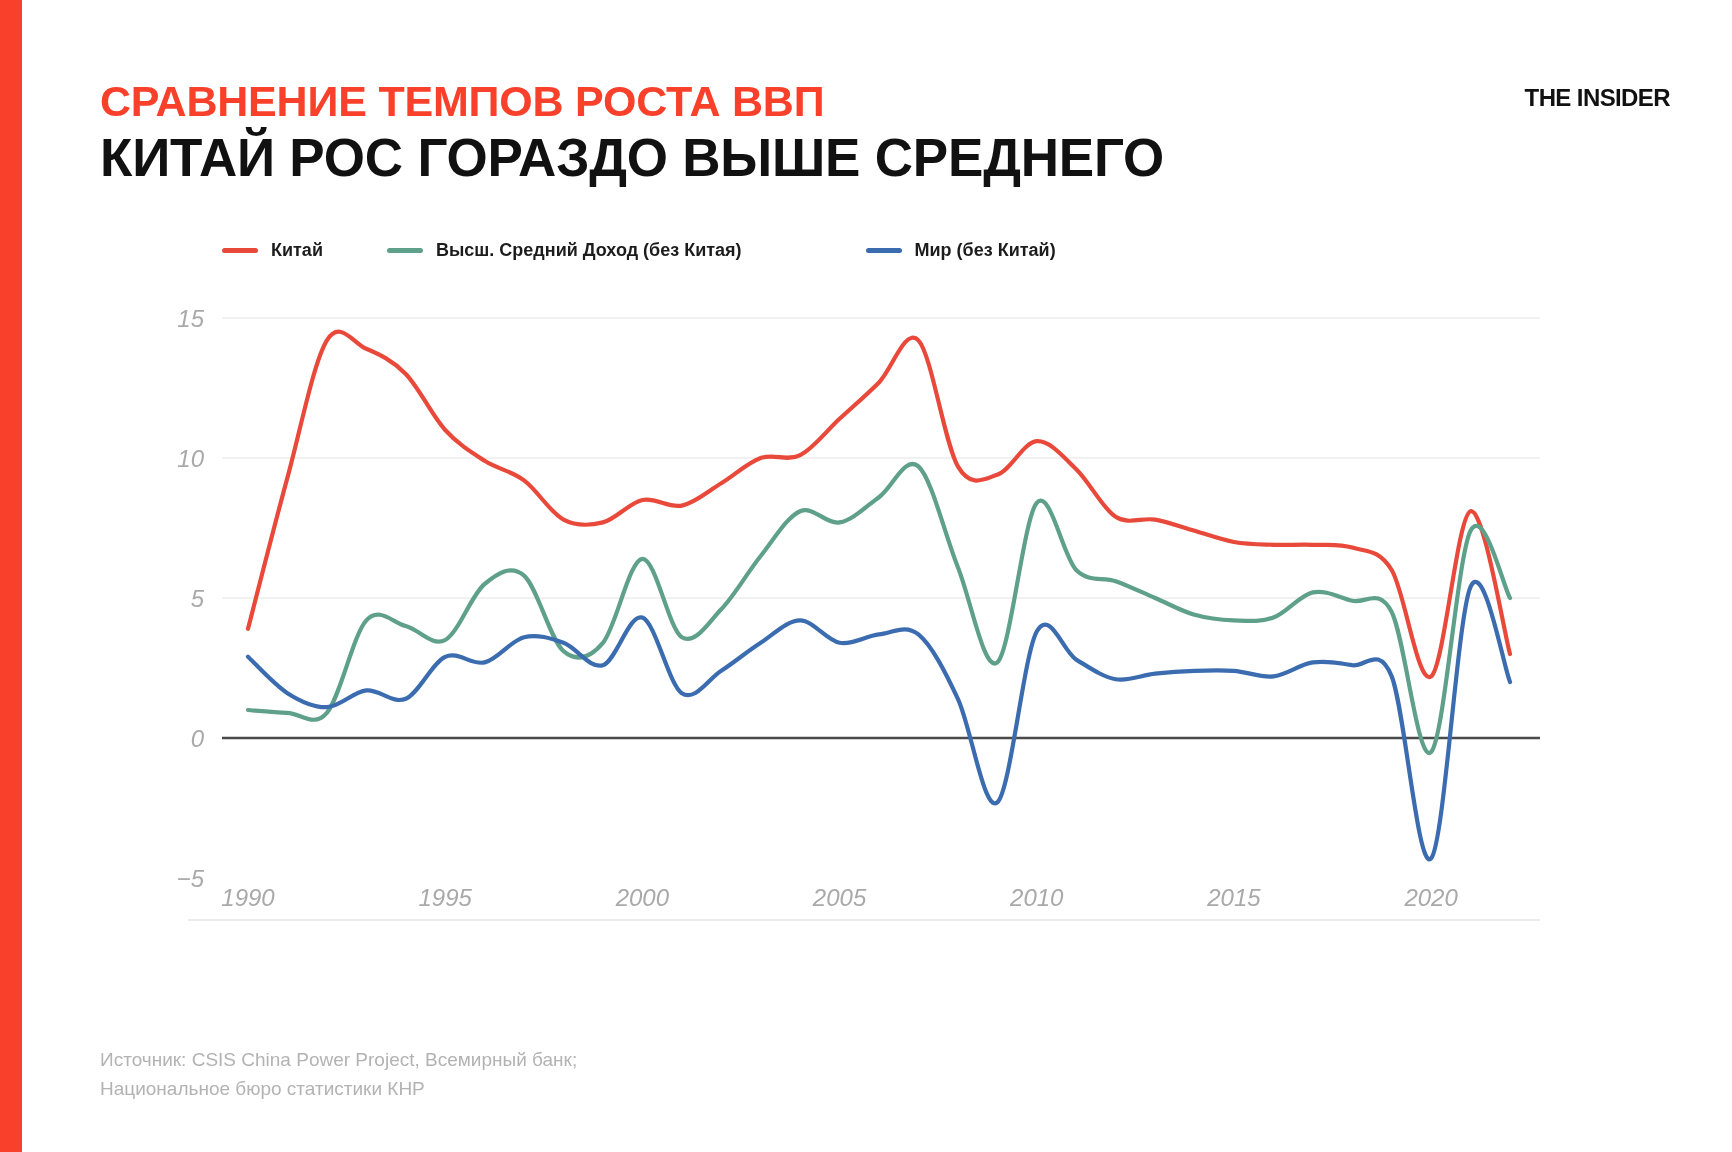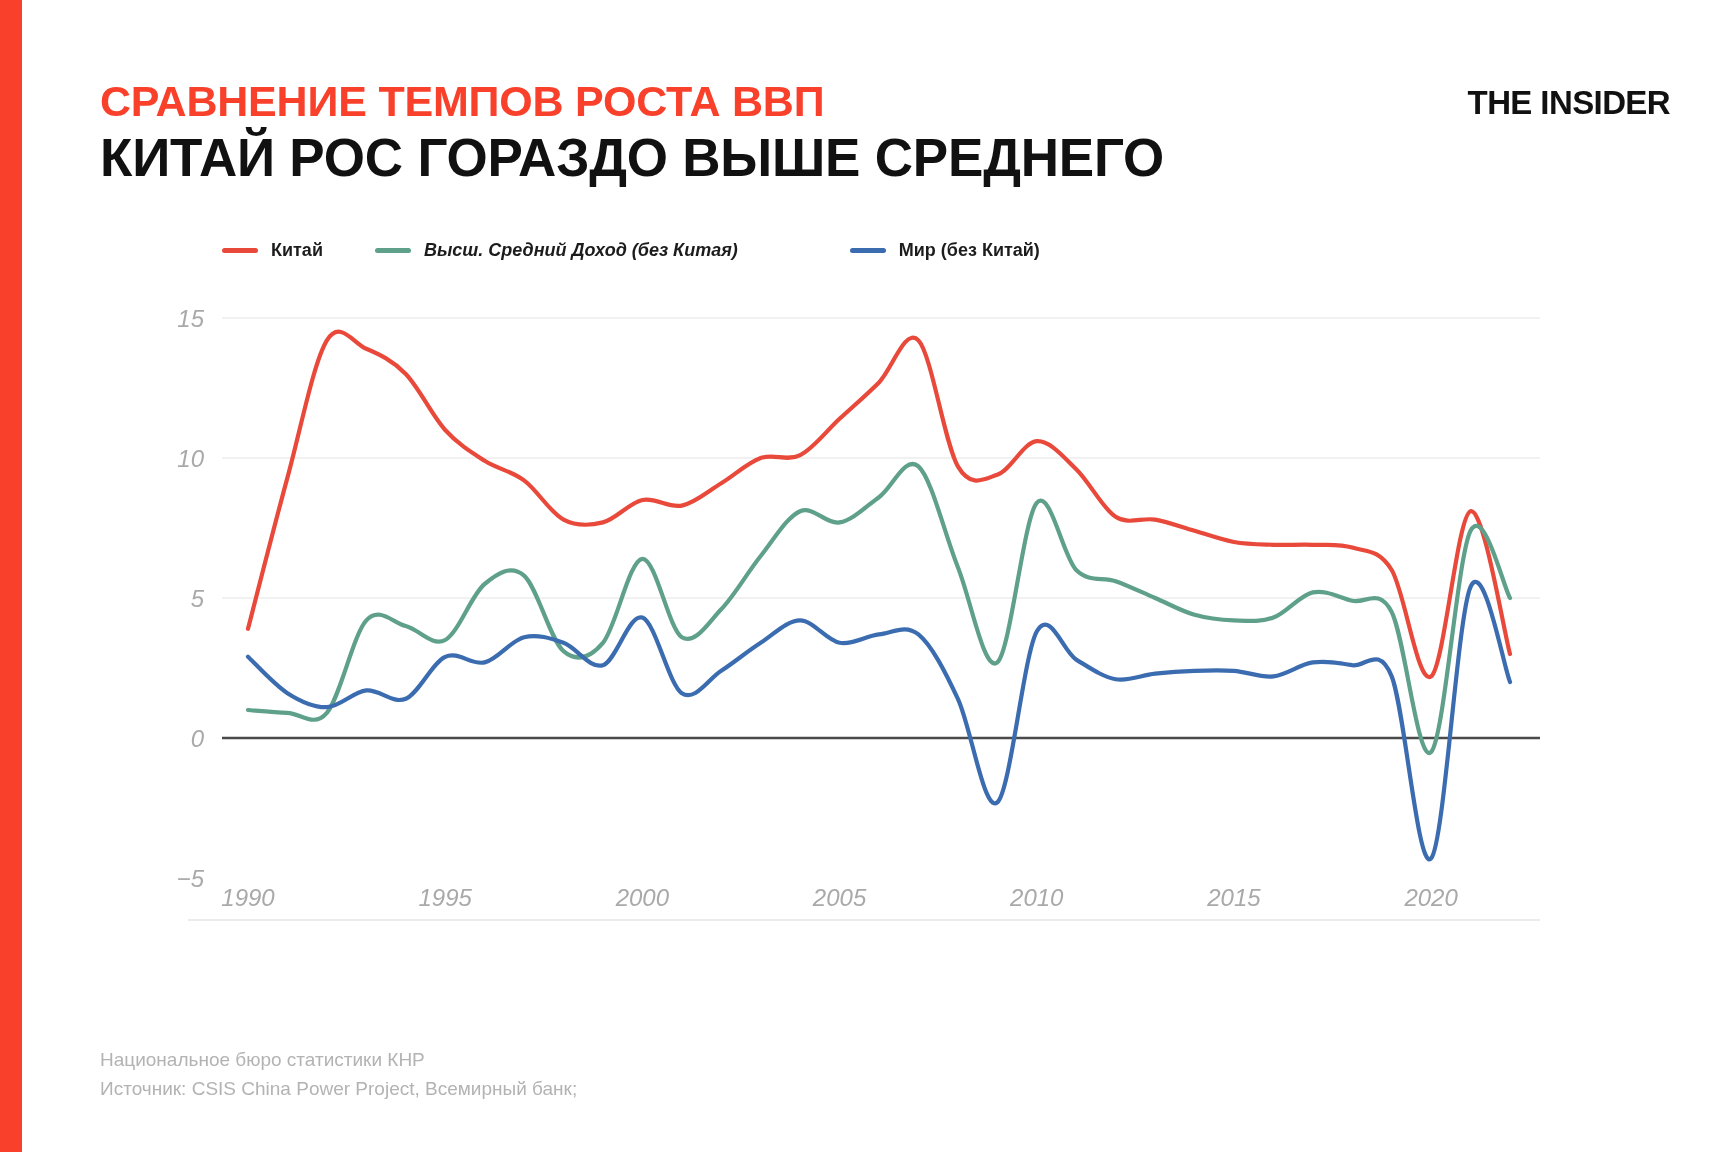--- a/index.html
+++ b/index.html
@@ -51,33 +51,33 @@
     color: #111111;
     letter-spacing: -0.2px;
     line-height: 1.12;
     margin: 4px 0 0 0;
     white-space: nowrap;
   }
   .brand {
     position: absolute;
     right: 68px;
     top: 84px;
-    font-size: 33px;
+    font-size: 24px;
     font-weight: bold;
     color: #111111;
     letter-spacing: -0.6px;
     white-space: nowrap;
   }
   .legend {
     position: absolute;
     left: 222px;
     top: 240px;
     display: flex;
     align-items: center;
-    gap: 0px;
+    gap: 12px;
   }
   .legend-item {
     display: flex;
     align-items: center;
   }
   .legend-swatch {
     width: 36px;
     height: 5px;
     border-radius: 3px;
     margin-right: 13px;
@@ -146,21 +146,21 @@
     <div class="title-sub">КИТАЙ РОС ГОРАЗДО ВЫШЕ СРЕДНЕГО</div>
   </div>
 
   <div class="brand">THE INSIDER</div>
 
   <div class="legend">
     <div class="legend-item" style="margin-right:52px;">
       <span class="legend-swatch" style="background:#E8493A;"></span>
       <span class="legend-label">Китай</span>
     </div>
-    <div class="legend-item" style="margin-right:112px;font-style:italic;">
+    <div class="legend-item" style="margin-right:112px;">
       <span class="legend-swatch" style="background:#5FA08B;"></span>
       <span class="legend-label">Высш. Средний Доход (без Китая)</span>
     </div>
     <div class="legend-item">
       <span class="legend-swatch" style="background:#3B6CB0;"></span>
       <span class="legend-label">Мир (без Китай)</span>
     </div>
   </div>
 
   <div class="chart-wrap">
@@ -190,17 +190,17 @@
         </g>
       <g id="series-layer">
           <path d="M 148.00 340.80 C 154.57 315.60, 174.29 237.67, 187.44 189.60 C 200.58 141.53, 213.73 73.87, 226.88 52.40 C 240.02 30.93, 253.17 55.20, 266.31 60.80 C 279.46 66.40, 292.60 72.47, 305.75 86.00 C 318.90 99.53, 332.04 127.53, 345.19 142.00 C 358.33 156.47, 371.48 164.40, 384.63 172.80 C 397.77 181.20, 410.92 182.60, 424.06 192.40 C 437.21 202.20, 450.35 224.60, 463.50 231.60 C 476.65 238.60, 489.79 237.67, 502.94 234.40 C 516.08 231.13, 529.23 214.80, 542.38 212.00 C 555.52 209.20, 568.67 220.40, 581.81 217.60 C 594.96 214.80, 608.10 203.13, 621.25 195.20 C 634.40 187.27, 647.54 174.67, 660.69 170.00 C 673.83 165.33, 686.98 173.73, 700.13 167.20 C 713.27 160.67, 726.42 142.93, 739.56 130.80 C 752.71 118.67, 765.85 107.47, 779.00 94.40 C 792.15 81.33, 805.29 38.40, 818.44 52.40 C 831.58 66.40, 844.73 156.00, 857.88 178.40 C 871.02 200.80, 884.17 191.00, 897.31 186.80 C 910.46 182.60, 923.60 154.13, 936.75 153.20 C 949.90 152.27, 963.04 168.60, 976.19 181.20 C 989.33 193.80, 1002.48 220.40, 1015.63 228.80 C 1028.77 237.20, 1041.92 229.27, 1055.06 231.60 C 1068.21 233.93, 1081.35 239.07, 1094.50 242.80 C 1107.65 246.53, 1120.79 251.67, 1133.94 254.00 C 1147.08 256.33, 1160.23 256.33, 1173.38 256.80 C 1186.52 257.27, 1199.67 256.33, 1212.81 256.80 C 1225.96 257.27, 1239.10 255.40, 1252.25 259.60 C 1265.40 263.80, 1278.54 260.53, 1291.69 282.00 C 1304.83 303.47, 1317.98 398.20, 1331.13 388.40 C 1344.27 378.60, 1357.42 226.93, 1370.56 223.20 C 1383.71 219.47, 1403.43 342.20, 1410.00 366.00" class="series-path" stroke="#E8493A"></path>
           <path d="M 148.00 422.00 C 154.57 422.47, 174.29 424.33, 187.44 424.80 C 200.58 425.27, 213.73 440.20, 226.88 424.80 C 240.02 409.40, 253.17 346.87, 266.31 332.40 C 279.46 317.93, 292.60 334.73, 305.75 338.00 C 318.90 341.27, 332.04 359.00, 345.19 352.00 C 358.33 345.00, 371.48 306.73, 384.63 296.00 C 397.77 285.27, 410.92 276.40, 424.06 287.60 C 437.21 298.80, 450.35 352.00, 463.50 363.20 C 476.65 374.40, 489.79 370.20, 502.94 354.80 C 516.08 339.40, 529.23 271.73, 542.38 270.80 C 555.52 269.87, 568.67 340.80, 581.81 349.20 C 594.96 357.60, 608.10 334.73, 621.25 321.20 C 634.40 307.67, 647.54 284.33, 660.69 268.00 C 673.83 251.67, 686.98 228.80, 700.13 223.20 C 713.27 217.60, 726.42 236.73, 739.56 234.40 C 752.71 232.07, 765.85 218.53, 779.00 209.20 C 792.15 199.87, 805.29 166.73, 818.44 178.40 C 831.58 190.07, 844.73 246.53, 857.88 279.20 C 871.02 311.87, 884.17 385.13, 897.31 374.40 C 910.46 363.67, 923.60 230.20, 936.75 214.80 C 949.90 199.40, 963.04 268.93, 976.19 282.00 C 989.33 295.07, 1002.48 288.53, 1015.63 293.20 C 1028.77 297.87, 1041.92 304.40, 1055.06 310.00 C 1068.21 315.60, 1081.35 323.07, 1094.50 326.80 C 1107.65 330.53, 1120.79 331.93, 1133.94 332.40 C 1147.08 332.87, 1160.23 334.27, 1173.38 329.60 C 1186.52 324.93, 1199.67 307.20, 1212.81 304.40 C 1225.96 301.60, 1239.10 309.53, 1252.25 312.80 C 1265.40 316.07, 1278.54 298.80, 1291.69 324.00 C 1304.83 349.20, 1317.98 477.53, 1331.13 464.00 C 1344.27 450.47, 1357.42 268.47, 1370.56 242.80 C 1383.71 217.13, 1403.43 298.80, 1410.00 310.00" class="series-path" stroke="#5FA08B"></path>
           <path d="M 148.00 368.80 C 154.57 374.87, 174.29 396.80, 187.44 405.20 C 200.58 413.60, 213.73 419.67, 226.88 419.20 C 240.02 418.73, 253.17 403.80, 266.31 402.40 C 279.46 401.00, 292.60 416.40, 305.75 410.80 C 318.90 405.20, 332.04 374.87, 345.19 368.80 C 358.33 362.73, 371.48 377.67, 384.63 374.40 C 397.77 371.13, 410.92 352.47, 424.06 349.20 C 437.21 345.93, 450.35 350.13, 463.50 354.80 C 476.65 359.47, 489.79 381.40, 502.94 377.20 C 516.08 373.00, 529.23 324.93, 542.38 329.60 C 555.52 334.27, 568.67 396.33, 581.81 405.20 C 594.96 414.07, 608.10 391.20, 621.25 382.80 C 634.40 374.40, 647.54 363.20, 660.69 354.80 C 673.83 346.40, 686.98 332.40, 700.13 332.40 C 713.27 332.40, 726.42 352.47, 739.56 354.80 C 752.71 357.13, 765.85 347.80, 779.00 346.40 C 792.15 345.00, 805.29 335.67, 818.44 346.40 C 831.58 357.13, 844.73 382.80, 857.88 410.80 C 871.02 438.80, 884.17 525.60, 897.31 514.40 C 910.46 503.20, 923.60 367.40, 936.75 343.60 C 949.90 319.80, 963.04 363.67, 976.19 371.60 C 989.33 379.53, 1002.48 388.87, 1015.63 391.20 C 1028.77 393.53, 1041.92 387.00, 1055.06 385.60 C 1068.21 384.20, 1081.35 383.27, 1094.50 382.80 C 1107.65 382.33, 1120.79 381.87, 1133.94 382.80 C 1147.08 383.73, 1160.23 389.80, 1173.38 388.40 C 1186.52 387.00, 1199.67 376.27, 1212.81 374.40 C 1225.96 372.53, 1239.10 374.87, 1252.25 377.20 C 1265.40 379.53, 1278.54 356.20, 1291.69 388.40 C 1304.83 420.60, 1317.98 585.33, 1331.13 570.40 C 1344.27 555.47, 1357.42 328.20, 1370.56 298.80 C 1383.71 269.40, 1403.43 378.13, 1410.00 394.00" class="series-path" stroke="#3B6CB0"></path>
         </g>
     </svg>
   </div>
 
   <div class="source">
+    <div class="source-line">Источник: CSIS China Power Project, Всемирный банк;</div>
     <div class="source-line">Национальное бюро статистики КНР</div>
-    <div class="source-line">Источник: CSIS China Power Project, Всемирный банк;</div>
   </div>
 
 </div>
 
 </body></html>

